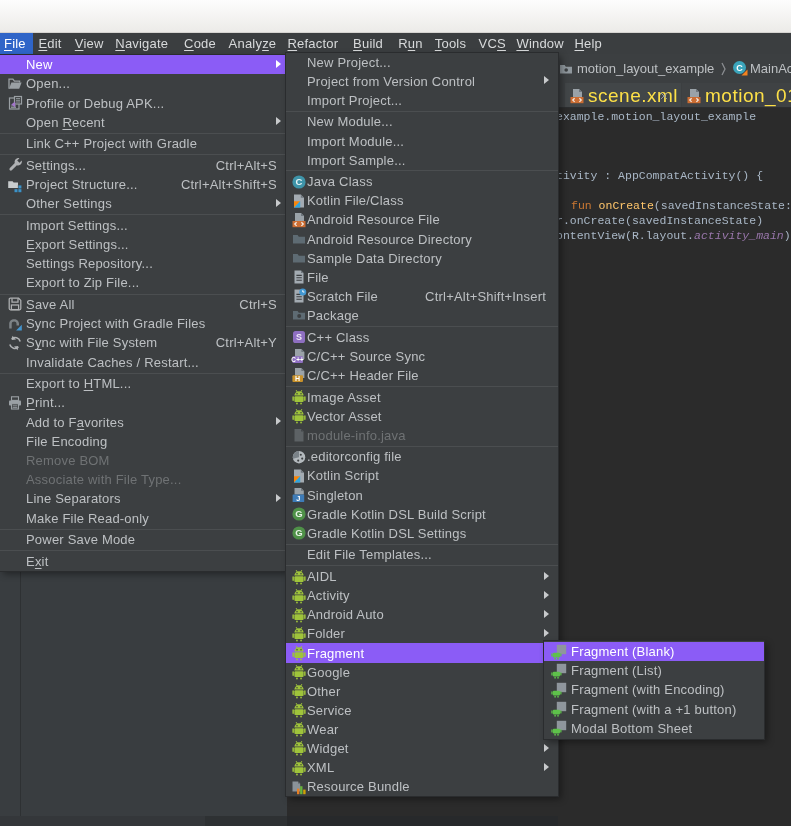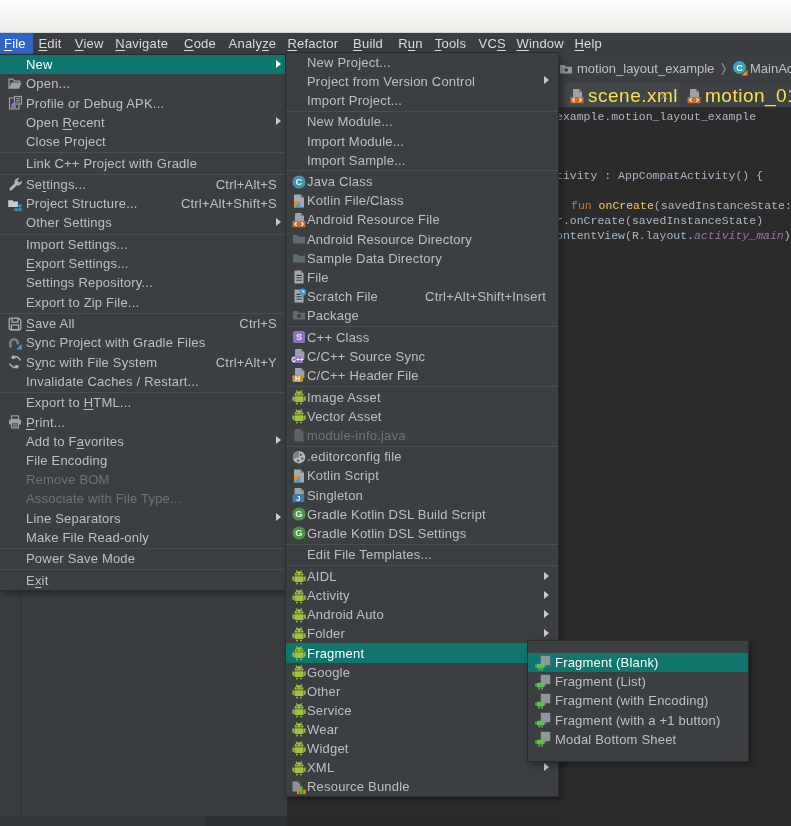--- a/index.html
+++ b/index.html
@@ -18,21 +18,21 @@
 #crumbs{position:absolute;left:287px;top:54px;width:504px;height:29px;background:#3c3f41;overflow:hidden}
 #tabs{position:absolute;left:287px;top:83px;width:504px;height:25px;background:#3c3f41;border-bottom:1px solid #2c2e30;overflow:hidden}
 .tab1{position:absolute;left:278px;top:0;width:116px;height:25px;background:#424648}
 .tab2{position:absolute;left:395px;top:0;width:110px;height:25px;background:#3f4244}
 .tabtxt{position:absolute;top:0;height:25px;line-height:25px;font-size:19px;letter-spacing:0.5px;color:#fde047;white-space:nowrap}
 #editor{position:absolute;left:287px;top:108px;width:504px;height:708px;background:#2b2b2b;overflow:hidden}
 .cl{position:absolute;font-family:"Liberation Mono",monospace;font-size:11.5px;line-height:15px;color:#a9b7c6;white-space:pre}
 .kw{color:#cc7832}.fn{color:#ffc66b;font-weight:normal}.pp{color:#9876aa;font-style:italic}
 .menu{position:absolute;background:#3c3f41;box-shadow:0 0 0 1px #2a2c2e, 3px 3px 7px rgba(0,0,0,0.42)}
 .r{position:relative;display:flex;align-items:center;font-size:13px;letter-spacing:0.2px;color:#bdc0c3;white-space:nowrap}
-.sel{background:#0f766e;color:#fff}
+.sel{background:#8b5cf6;color:#fff}
 .sel .arrow{border-left-color:#fff}
 .dis{color:#6f7274}
 .sep{position:relative;height:2.3px}
 .sep:after{content:"";position:absolute;left:0;right:0;top:1px;height:1px;background:#4b4e50}
 #m2 .sep{height:2.6px}
 #m2 .sep:after{top:0.8px}
 .ic{width:16px;height:16px;flex:none;display:block}
 .lbl u{text-underline-offset:2px}
 .sc{margin-left:auto}
 .arrow{position:absolute;right:4px;top:50%;margin-top:-4.8px;width:0;height:0;border-left:5.4px solid #c8cacc;border-top:4.8px solid transparent;border-bottom:4.8px solid transparent}
@@ -40,21 +40,21 @@
 #m1{left:0;top:55px;width:285px}
 #m1 .r{height:19.23px}
 #m1 .ic{margin-left:7px}
 #m1 .lbl{margin-left:3px}
 #m1 .sc{margin-right:8px}
 #m2{left:286px;top:52.5px;width:272px}
 #m2 .r{height:19.1px}
 #m2 .ic{margin-left:5px}
 #m2 .lbl{}
 #m2 .sc{margin-right:12px}
-#m3{left:528px;top:641px;width:220px;padding:12px 0}
+#m3{left:544px;top:641px;width:220px;padding:1px 0}
 #m3 .r{height:19.2px}
 #m3 .ic{margin-left:7px}
 #m3 .lbl{margin-left:4px}
 .crumbtxt{position:absolute;top:0;height:29px;line-height:29px;font-size:13px;color:#bdc0c3;white-space:nowrap}
 </style></head><body>
 <div id="topbar"></div>
 <div id="menubar">
 <div class="mhl"></div>
 <div class="mitem msel" style="left:4px"><u>F</u>ile</div>
 <div class="mitem" style="left:38.4px"><u>E</u>dit</div>
@@ -143,24 +143,20 @@
         <path d="M4,11 h5 M4,12.6 h5" stroke="#9aa0a4" stroke-width="0.9"></path>
         <path d="M8.2,6.5 L4.2,9.5 L8.2,12.5 Z" fill="#a276c9"></path>
       </svg>
       <span class="lbl">Profile or Debug APK...</span>
     </div>
 <div class="r">
       <span class="ic"></span>
       <span class="lbl">Open <u>R</u>ecent</span>
       <span class="arrow"></span>
     </div>
-<div class="r">
-      <span class="ic"></span>
-      <span class="lbl">Close Project</span>
-    </div>
 <div class="sep"></div>
 <div class="r">
       <span class="ic"></span>
       <span class="lbl">Link C++ Project with Gradle</span>
     </div>
 <div class="sep"></div>
 <div class="r">
       <svg class="ic" viewBox="0 0 16 16">
         <path d="M2.7,11.2 L7.8,6.1 C7.3,4.6 7.7,2.9 9,1.9 C10,1.1 11.3,0.9 12.4,1.3 L10.2,3.5 L12.5,5.8 L14.7,3.6 C15.1,4.7 14.9,6 14.1,7 C13.1,8.3 11.4,8.7 9.9,8.2 L4.8,13.3 A1.5,1.5 0 0 1 2.7,11.2 Z" fill="#afb1b3"></path>
       </svg>

